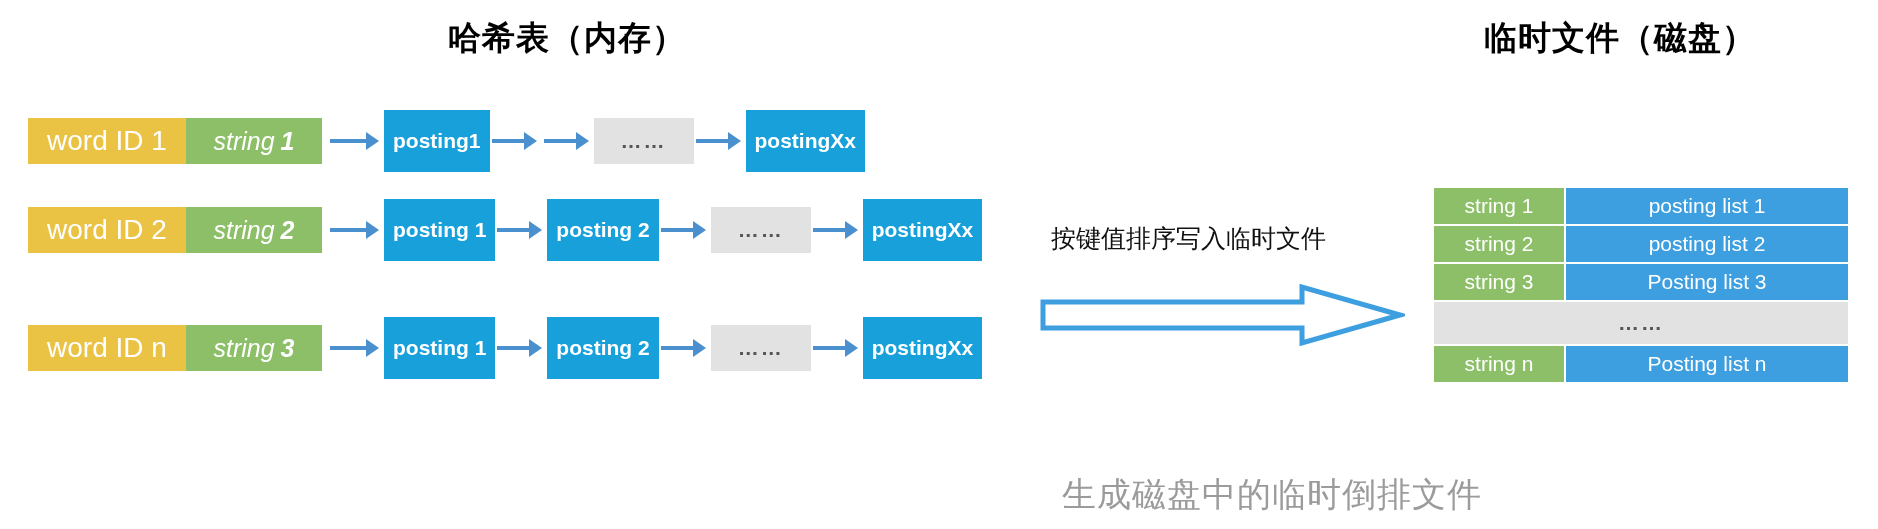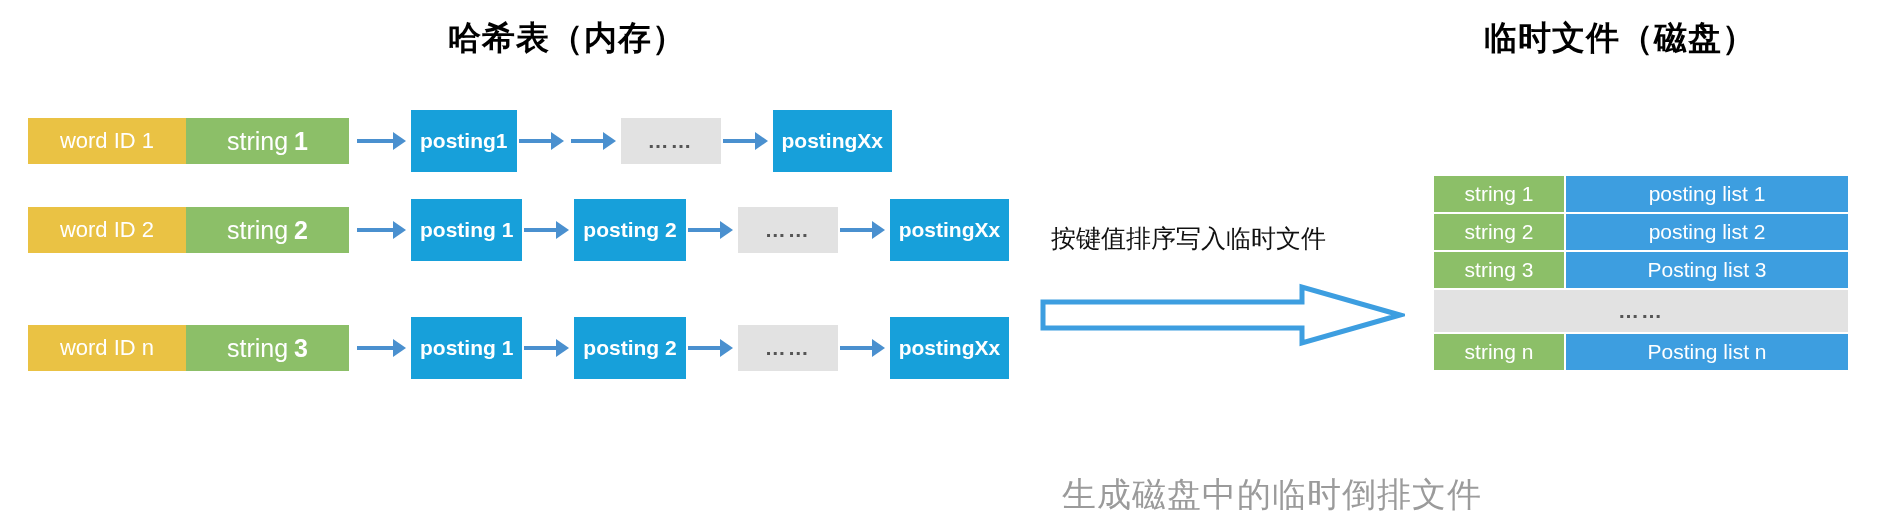--- a/index.html
+++ b/index.html
@@ -35,31 +35,32 @@
     align-items: center;
   }
   #hash-row-0 { top: 118px; }
   #hash-row-1 { top: 207px; }
   #hash-row-2 { top: 325px; }
 
   .cell-wordid {
     width: 158px; height: 46px;
     background: #eac244;
     color: #ffffff;
-    font-size: 22px;
+    font-size: 28px;
     display: flex; align-items: center; justify-content: center;
     white-space: nowrap;
   }
   .cell-string {
-    width: 163px; height: 46px;
+    width: 136px; height: 46px;
     background: #8cbf68;
     color: #ffffff;
     font-size: 25px;
     display: flex; align-items: center; justify-content: center;
     white-space: nowrap;
+    font-style: italic;
   }
   .cell-string b { font-weight: 700; margin-left: 6px; }
 
   .link-arrow {
     width: 62px; height: 46px;
     position: relative;
     flex: 0 0 auto;
   }
   .link-arrow::before {
     content: "";
@@ -120,21 +121,21 @@
     left: 1062px; top: 472px;
     font-size: 34px;
     color: #9b9b9b;
     white-space: nowrap;
     letter-spacing: 1px;
   }
 
   
   #temp-table {
     position: absolute;
-    left: 1434px; top: 176px;
+    left: 1434px; top: 188px;
     width: 414px;
   }
   .t-row {
     display: flex;
     height: 36px;
     margin-bottom: 2px;
   }
   .t-key {
     width: 130px;
     background: #8cbf68;

